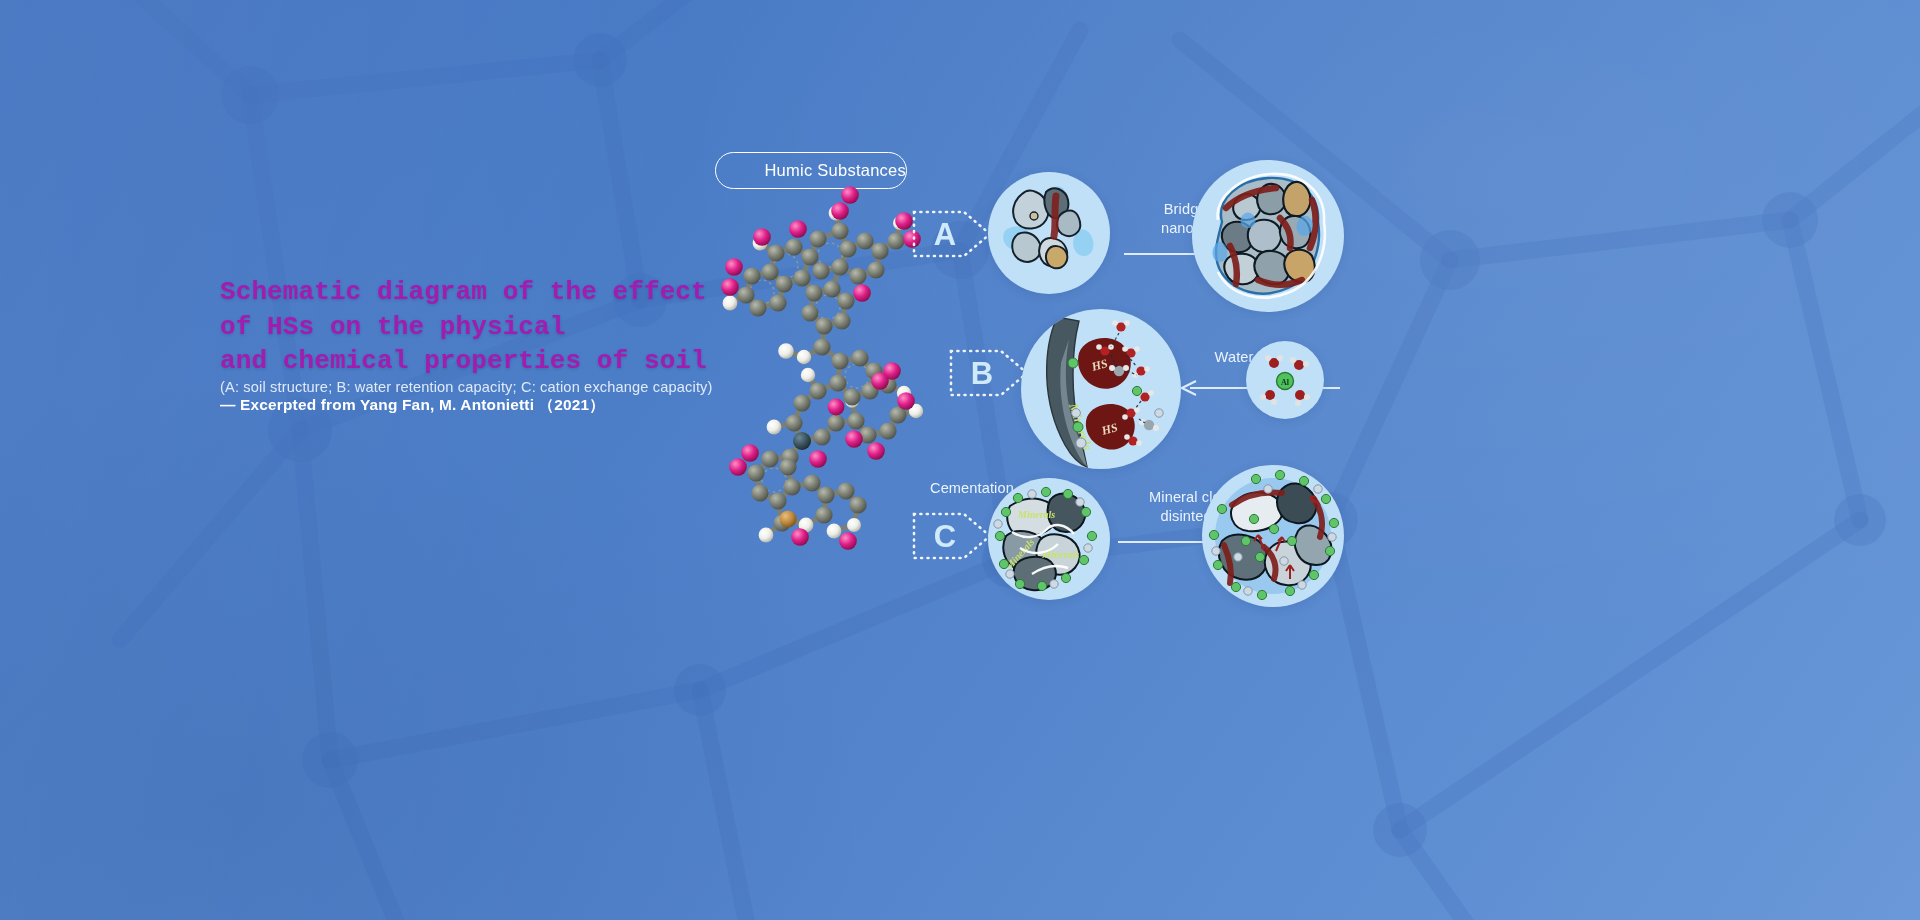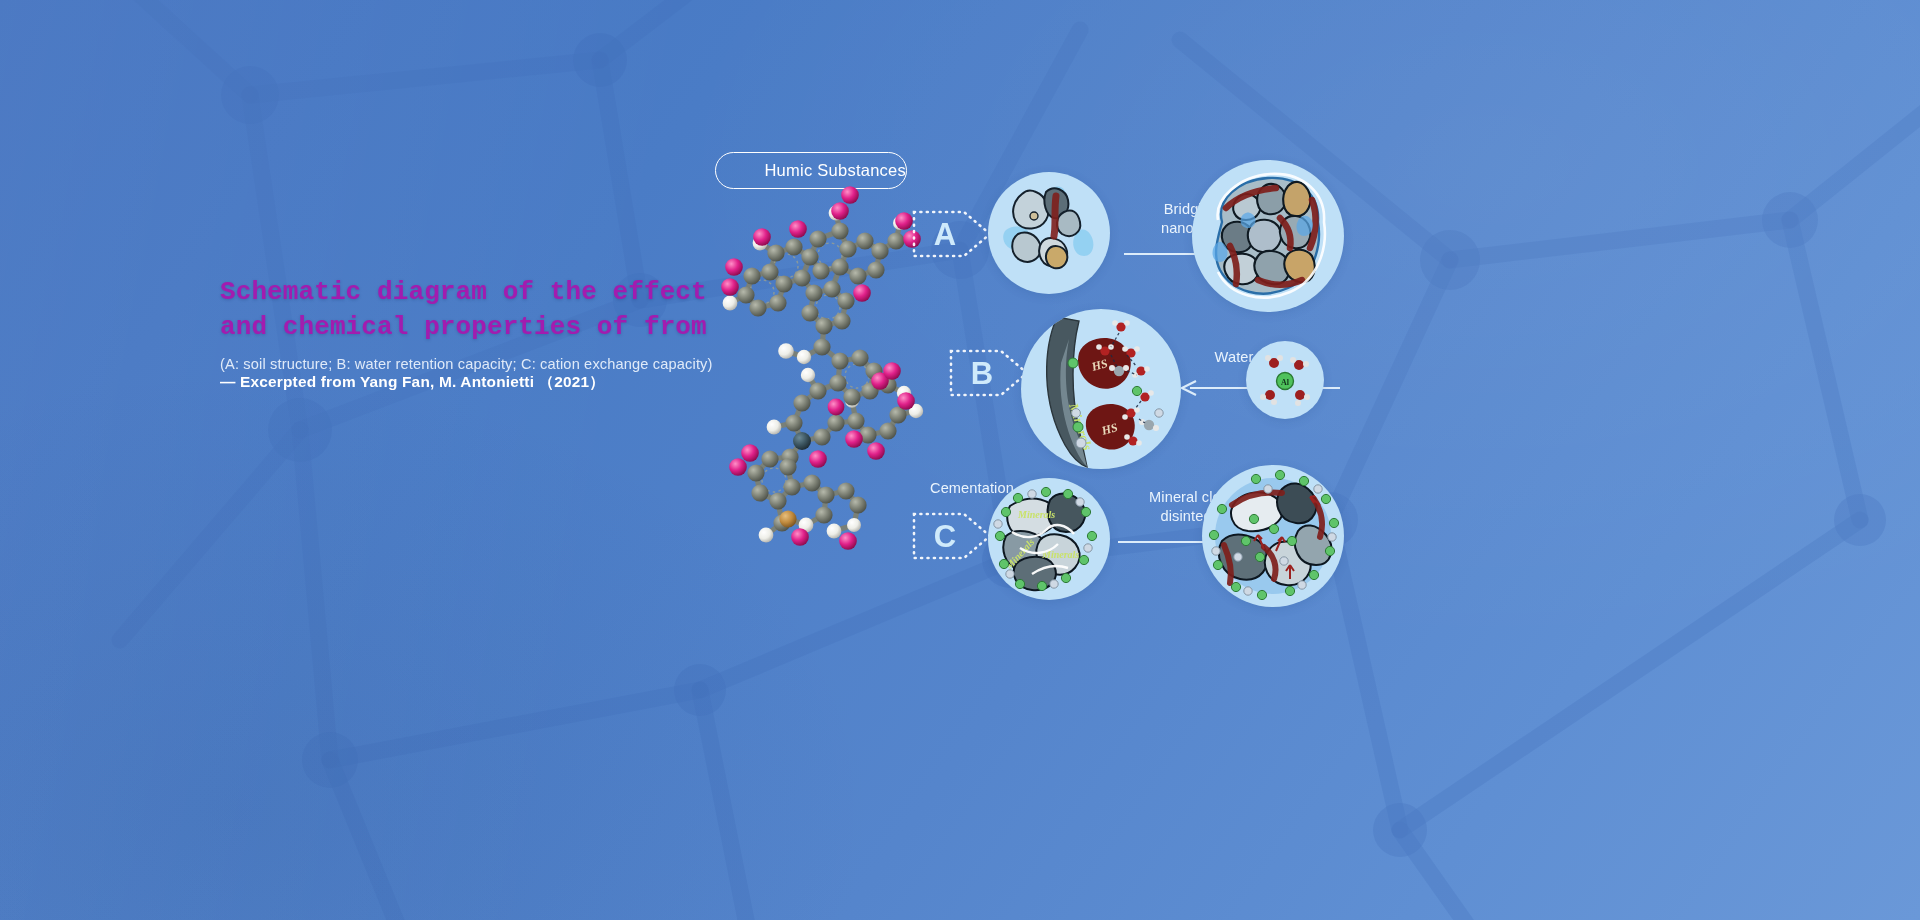--- a/index.html
+++ b/index.html
@@ -22,21 +22,21 @@
   }
 
   
   .left-panel { position:absolute; left:220px; top:275px; width:560px; }
   .title {
     color:#a21caf; font-size:26px; font-weight:700; line-height:1.33;
     letter-spacing:.1px; text-shadow:0 1px 3px rgba(25,55,110,.28);font-family:Liberation Mono, monospace;
   }
   .title-line { display:block; white-space:nowrap; }
   .subtitle {
-    margin-top:12px; color:#e6effb; font-size:14.6px; font-weight:400;
+    color:#e6effb; font-size:14.6px; font-weight:400;
     letter-spacing:.15px; white-space:nowrap; opacity:.96;
   }
   .attribution {
     color:#ffffff; font-size:15.4px; font-weight:700;
     letter-spacing:.2px; white-space:nowrap;
   }
 
   
   .diagram { position:absolute; left:690px; top:0; width:1230px; height:920px; }
 
@@ -127,21 +127,22 @@
     <circle cx="1790" cy="220" r="28"></circle>
     <circle cx="1860" cy="520" r="26"></circle>
     <circle cx="1400" cy="830" r="27"></circle>
   </g>
 </svg>
 <div class="bg-sheen"></div>
 
 <div class="left-panel">
   <div class="title">
     <span class="title-line">Schematic diagram of the effect</span>
-    <span class="title-line">and chemical properties of from</span>
+    <span class="title-line">of HSs on the physical</span>
+    <span class="title-line">and chemical properties of soil</span>
   </div>
   <div class="subtitle">(A: soil structure; B: water retention capacity; C: cation exchange capacity)</div>
   <div class="attribution">— Excerpted from Yang Fan, M. Antonietti （2021）</div>
 </div>
 
 <div class="diagram">
 
   <div class="hs-pill">
     <span>Humic Substances</span>
   </div>

